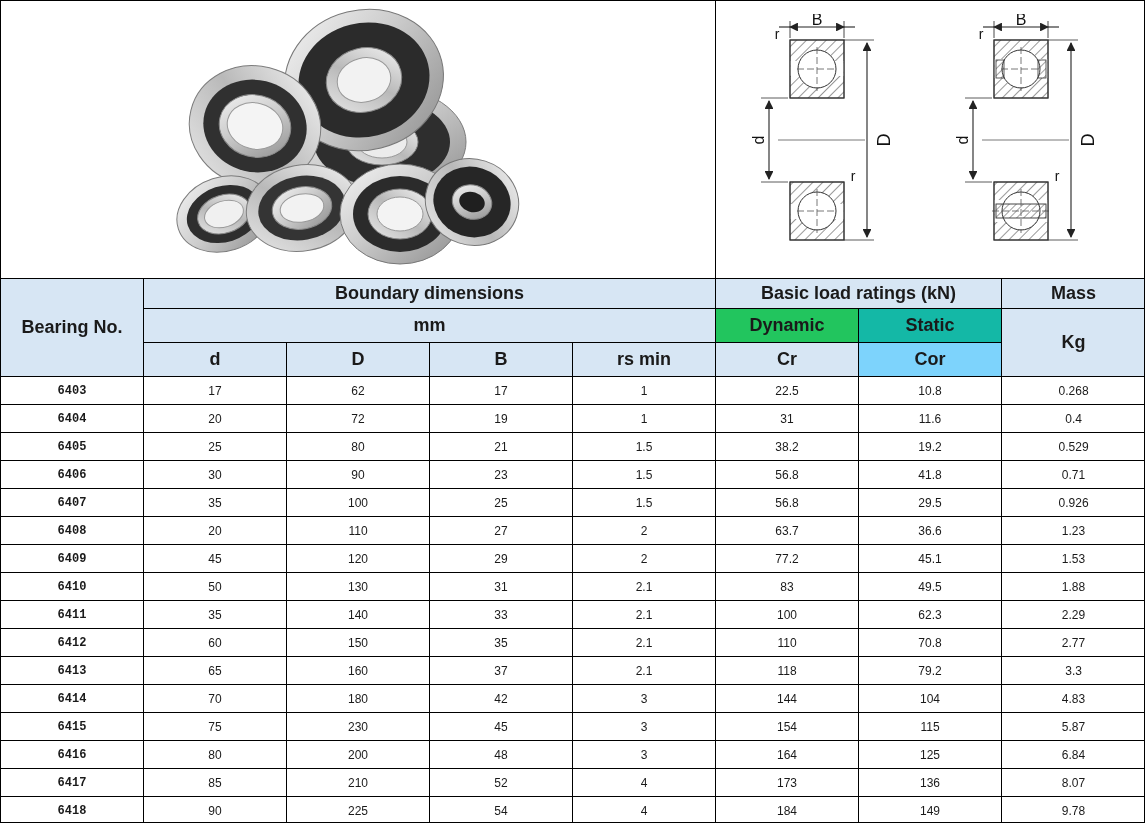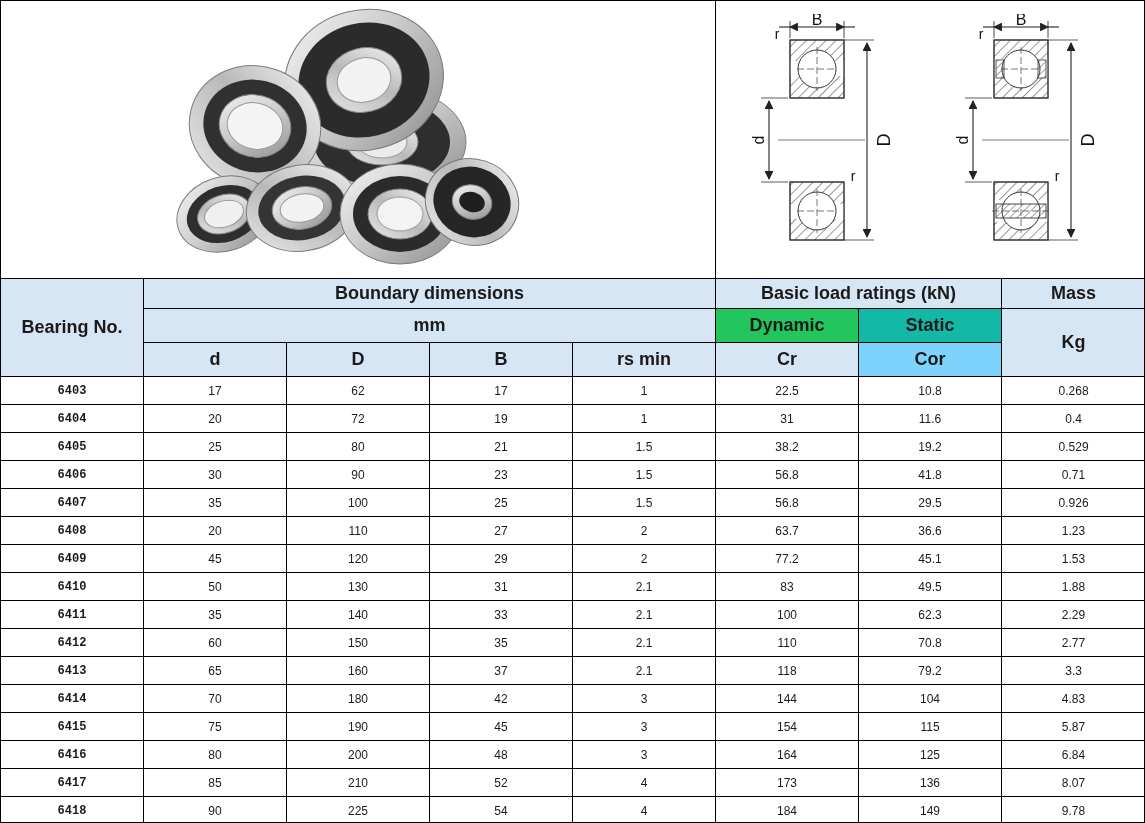--- a/index.html
+++ b/index.html
@@ -371,21 +371,21 @@
           <td>180</td>
           <td>42</td>
           <td>3</td>
           <td>144</td>
           <td>104</td>
           <td>4.83</td>
         </tr>
         <tr>
           <td class="bold">6415</td>
           <td>75</td>
-          <td>190</td>
+          <td>230</td>
           <td>45</td>
           <td>3</td>
           <td>154</td>
           <td>115</td>
           <td>5.87</td>
         </tr>
         <tr>
           <td class="bold">6416</td>
           <td>80</td>
           <td>200</td>

